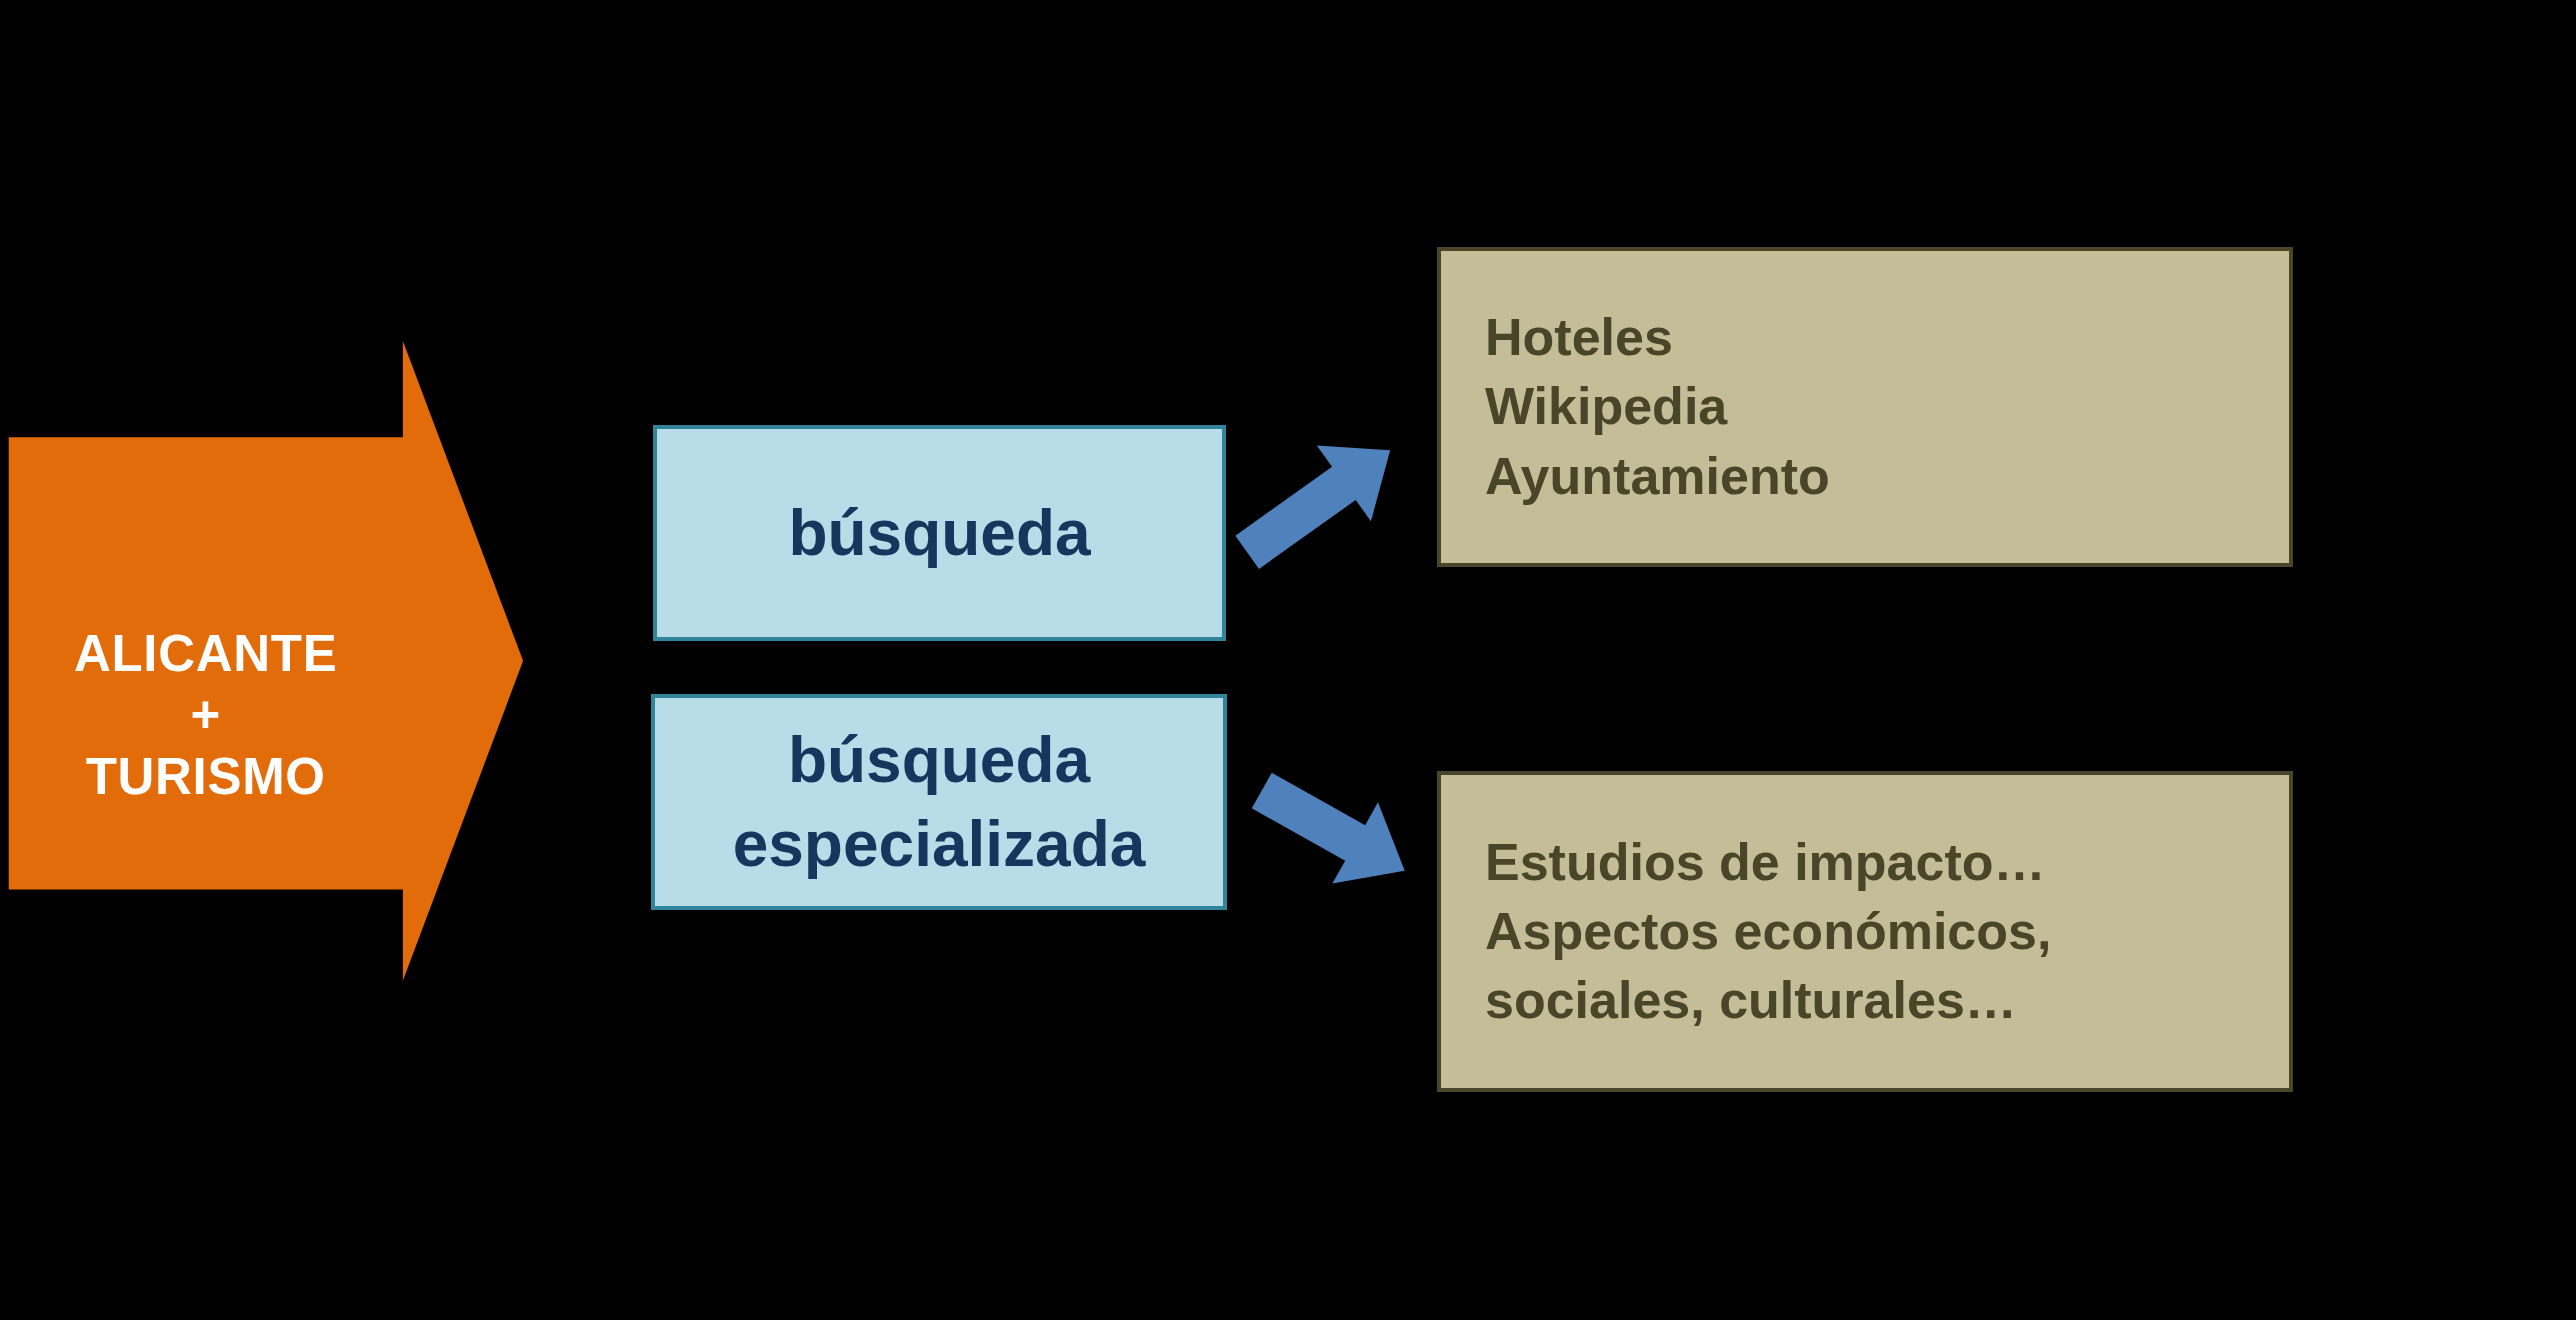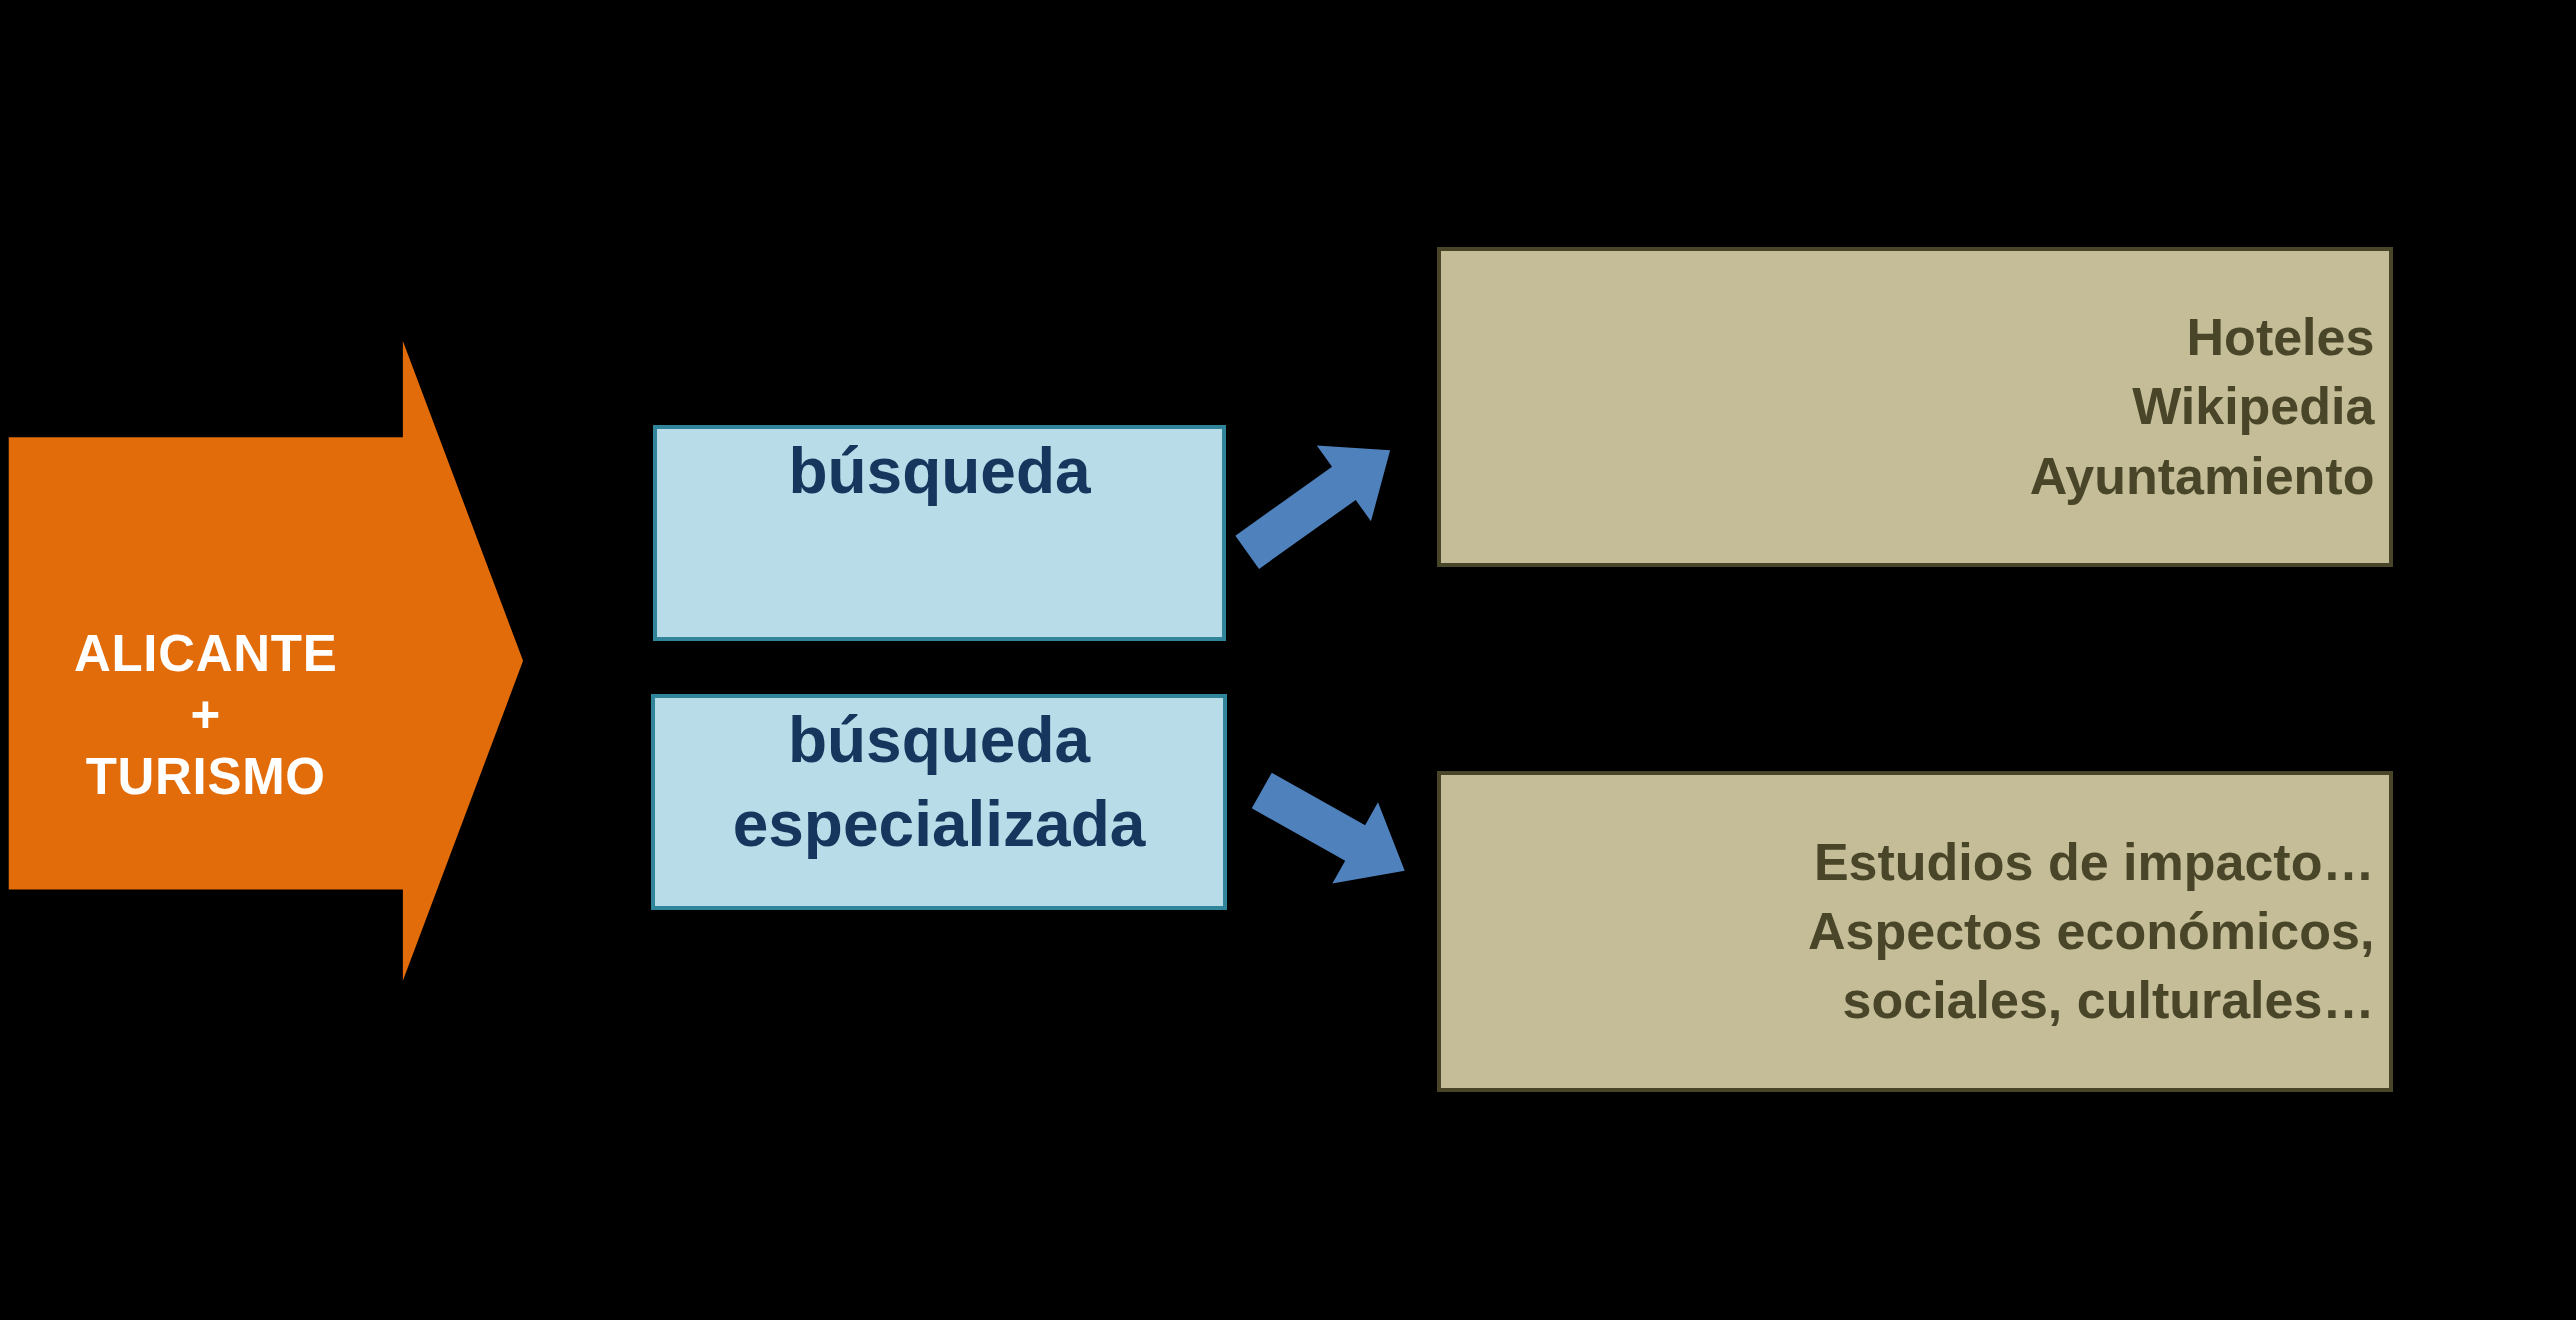--- a/index.html
+++ b/index.html
@@ -24,34 +24,34 @@
   .source-label{
     position:absolute;left:8.7px;top:437px;width:394px;height:556px;
     display:flex;flex-direction:column;align-items:center;justify-content:center;
     color:var(--arrow_text);font-size:51px;font-weight:bold;line-height:1.2;
     text-align:center;letter-spacing:0.7px;
   }
   .search-box{
     position:absolute;
     background:var(--blue_box_fill);
     border:4.4px solid var(--blue_box_border);
-    display:flex;flex-direction:column;align-items:center;
+    display:flex;flex-direction:column;align-items:center;justify-content:center;
     color:var(--blue_box_text);font-size:64px;font-weight:bold;line-height:1.32;
     text-align:center;
   }
   .search-box.generic{left:653px;top:425px;width:573px;height:216px;}
   .search-box.specialized{left:651px;top:694px;width:576px;height:216px;}
   .result-box{
-    position:absolute;width:956px;
+    position:absolute;width:856px;
     background:var(--tan_box_fill);
     border:4.4px solid var(--tan_box_border);
     display:flex;flex-direction:column;justify-content:center;
     padding-left:44px;padding-right:14.6px;
     color:var(--tan_box_text);font-size:52px;font-weight:bold;line-height:1.33;
-    text-align:right;
+    text-align:left;
   }
   .result-box.generic-results{left:1437px;top:247px;height:320px;}
   .result-box.specialized-results{left:1437px;top:771px;height:321px;}
   .line{display:block;}
 </style>
 </head>
 <body>
 
 <div class="slide">
 

